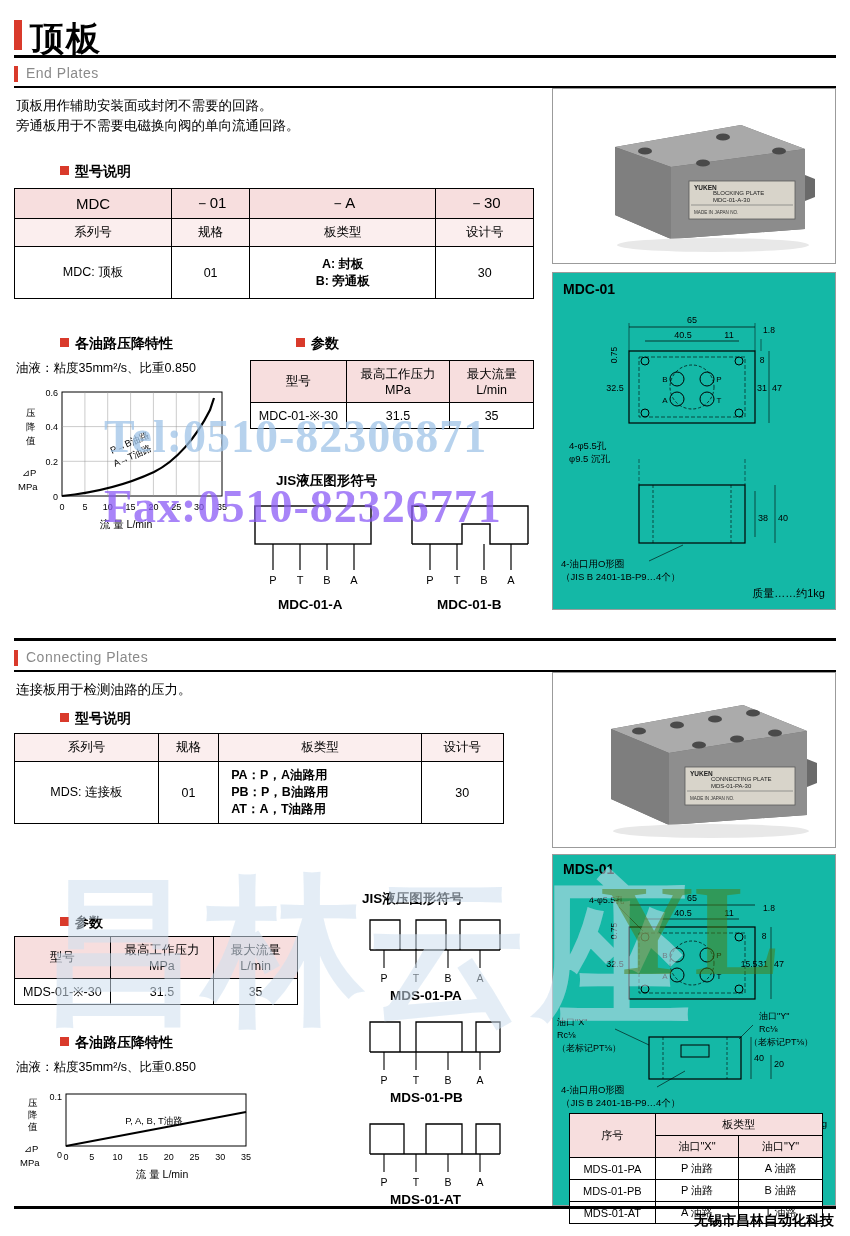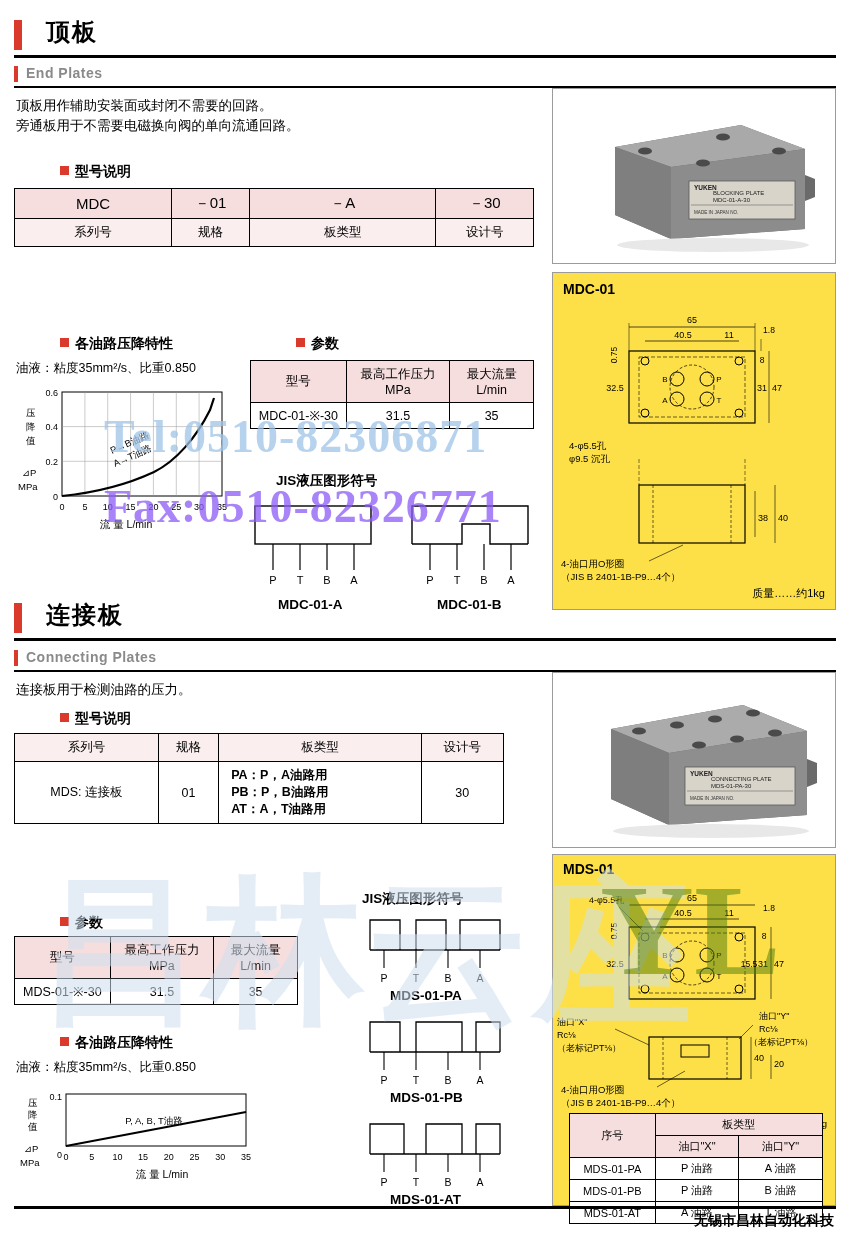--- a/index.html
+++ b/index.html
@@ -40,28 +40,28 @@
   .wm-logo {
     position: absolute; left: 600px; top: 855px;
     font-size: 130px; font-weight: bold; color: #4d7c0f; opacity: .5;
     font-family: "Liberation Serif", serif;
   }
   .sec-bar {
     position: absolute; left: 0; top: 0; width: 8px; height: 30px;
     background: #d93a2b;
   }
   .sec-title {
-    position: absolute; left: 32px; top: -4px;
-    font-size: 24px; font-weight: bold; letter-spacing: 2px;
+    position: absolute; left: 16px; top: -4px;
+    font-size: 34px; font-weight: bold; letter-spacing: 2px;
   }
   .sec-rule {
     position: absolute; background: #000; height: 3px;
   }
   .sec-sub {
-    position: absolute; font-size: 14px; font-weight: bold;
+    position: absolute; font-size: 14px; font-weight: normal;
     color: #8a8a8a; letter-spacing: .5px;
   }
   .sec-sub-bar {
     position: absolute; width: 4px; height: 16px; background: #d93a2b;
   }
   .sec-sub-rule { position: absolute; background: #000; height: 1.5px; }
 
   .body-text {
     position: absolute; font-size: 13.5px; line-height: 20px;
   }
@@ -82,21 +82,21 @@
     border: 1px solid #000; text-align: center; padding: 3px 4px;
     font-weight: normal;
   }
   .pink { background: #f7dede; }
   .pink2 { background: #fbeeee; }
   .bold { font-weight: bold; }
   .big { font-size: 15px; font-weight: bold; }
 
   
   .panel {
-    position: absolute; border: 1px solid #9b9b9b; background: #fde047;
+    position: absolute; border: 1px solid #9b9b9b; background: #14b8a6;
   }
 
   .fig-label { position: absolute; font-size: 14px; font-weight: bold; }
   .note { position: absolute; font-size: 11px; line-height: 15px; }
 
   
   svg text { font-family: "Liberation Sans", sans-serif; }
 
   .sym-cap { position: absolute; font-size: 13.5px; font-weight: bold; }
   .jis-cap { position: absolute; font-size: 13.5px; font-weight: bold; }
@@ -144,20 +144,29 @@
       <td class="pink big" style="width:145px;height:30px;margin-top:45px;">MDC</td>
       <td class="pink big" style="width:72px;">－01</td>
       <td class="pink big" style="width:172px;">－A</td>
       <td class="pink big" style="width:90px;">－30</td>
     </tr>
     <tr>
       <td class="pink2" style="height:28px;">系列号</td>
       <td class="pink2">规格</td>
       <td class="pink2">板类型</td>
       <td class="pink2">设计号</td>
+    </tr>
+    <tr>
+      <td style="height:52px;">MDC: 顶板</td>
+      <td class="bold">01</td>
+      <td>
+        <div class="bold">A: 封板</div>
+        <div class="bold">B: 旁通板</div>
+      </td>
+      <td class="bold">30</td>
     </tr>
   </tbody>
     </table>
 
   <div class="sq-head" style="left:16px;top:335px;">各油路压降特性</div>
   <div style="position:absolute;left:16px;top:360px;font-size:12.5px;">油液：粘度35mm²/s、比重0.850</div>
 
   <div class="sq-head" style="left:252px;top:335px;">参数</div>
 
   <div style="position:absolute;left:14px;top:378px;width:230px;height:170px;">
@@ -337,24 +346,20 @@
       <line x1="202" y1="192" x2="202" y2="238" stroke="#000" stroke-width=".6"></line>
       <line x1="222" y1="186" x2="222" y2="244" stroke="#000" stroke-width=".6"></line>
 
       <text x="8" y="268" font-size="9.5">4-油口用O形圈</text>
       <text x="8" y="281" font-size="9.5">（JIS B 2401-1B-P9…4个）</text>
       <line x1="96" y1="262" x2="130" y2="246" stroke="#000" stroke-width=".6"></line>
     </svg>
     <div class="note" style="right:10px;bottom:8px;position:absolute;font-weight:normal;">质量……约1kg</div>
   </div>
 
-  <div style="position:absolute;left:14px;top:603px;width:822px;height:40px;">
-    <div class="sec-bar"></div>
-    <div class="sec-title">连接板</div>
-  </div>
   <div class="sec-rule" style="left:14px;top:638px;width:822px;"></div>
 
   <div class="sec-sub-bar" style="left:14px;top:650px;"></div>
   <div class="sec-sub" style="left:26px;top:649px;">Connecting Plates</div>
   <div class="sec-sub-rule" style="left:14px;top:670px;width:822px;"></div>
 
   <div class="body-text" style="left:16px;top:680px;width:500px;">
     <div>连接板用于检测油路的压力。</div>
   </div>
 

